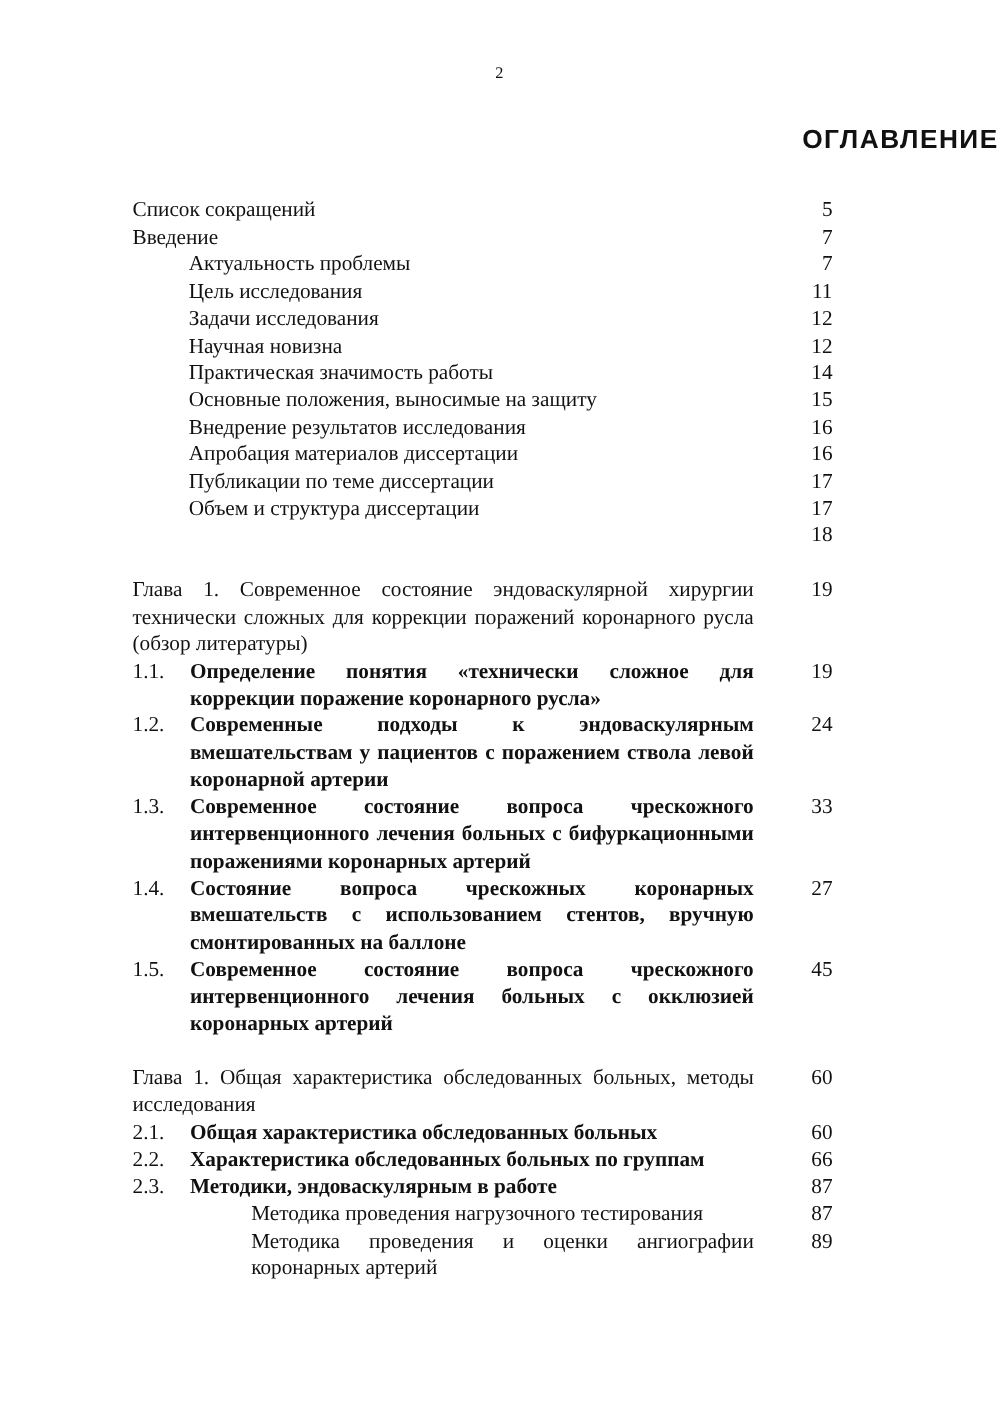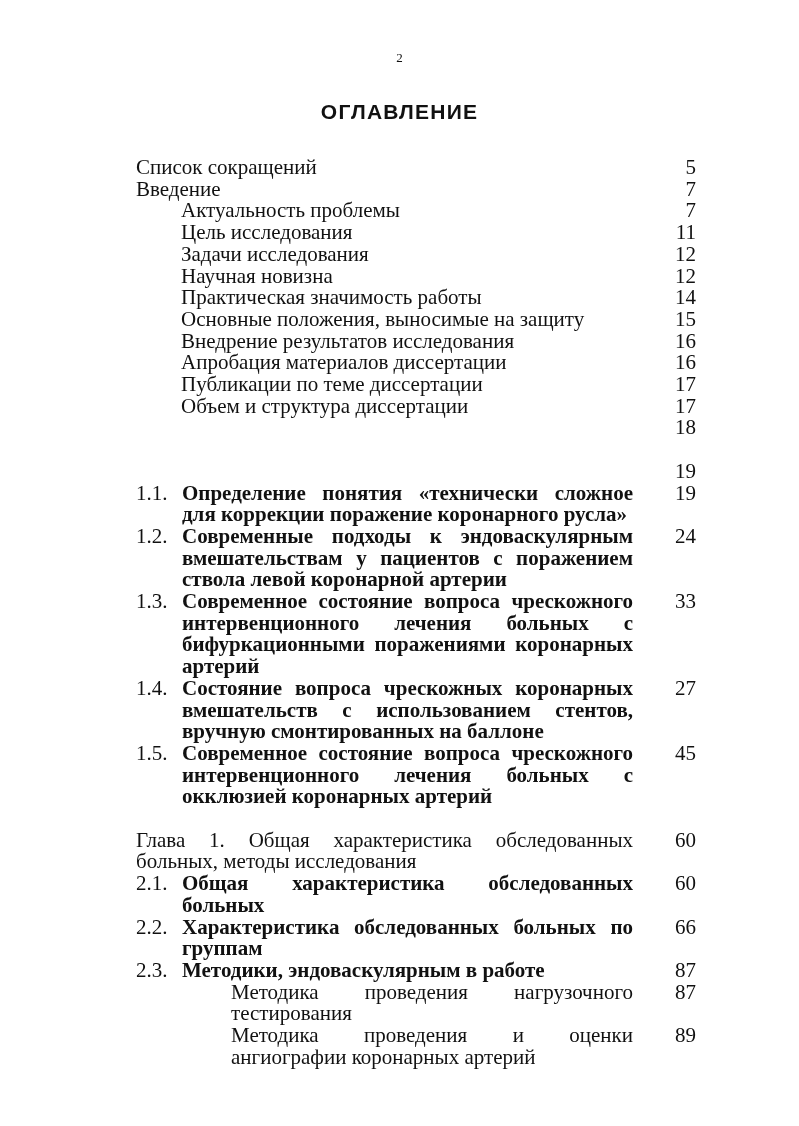--- a/index.html
+++ b/index.html
@@ -21,32 +21,32 @@
       left: 0;
       width: 799px;
       text-align: center;
       font-size: 13px;
     }
     .toc-title {
       position: absolute;
       top: 100px;
       left: 0;
       width: 799px;
-      text-align: center;
+      text-align: right;
       font-family: "Liberation Sans", "DejaVu Sans", sans-serif;
       font-weight: bold;
       font-size: 21px;
       letter-spacing: 1.2px;
     }
     .toc {
       position: absolute;
       top: 157px;
-      left: 136px;
+      left: 106px;
       width: 560px;
-      font-size: 21px;
+      font-size: 17px;
       line-height: 21.7px;
     }
     .row {
       display: flex;
       align-items: flex-start;
     }
     .row .text {
       width: 497px;
       text-align: justify;
       text-align-last: left;
@@ -131,20 +131,21 @@
     <span class="text">Объем и структура диссертации</span>
     <span class="pg">17</span>
   </div>
   <div class="row indent1">
     <span class="pg">18</span>
   </div>
 
   <div class="gap"></div>
 
   <div class="row">
+    <span class="text">Глава 1. Современное состояние эндоваскулярной хирургии технически сложных для коррекции поражений коронарного русла (обзор литературы)</span>
     <span class="pg">19</span>
   </div>
   <div class="row sec">
     <span class="num">1.1.</span>
     <span class="text">Определение понятия «технически сложное для коррекции поражение коронарного русла»</span>
     <span class="pg">19</span>
   </div>
   <div class="row sec">
     <span class="num">1.2.</span>
     <span class="text">Современные подходы к эндоваскулярным вмешательствам у пациентов с поражением ствола левой коронарной артерии</span>

